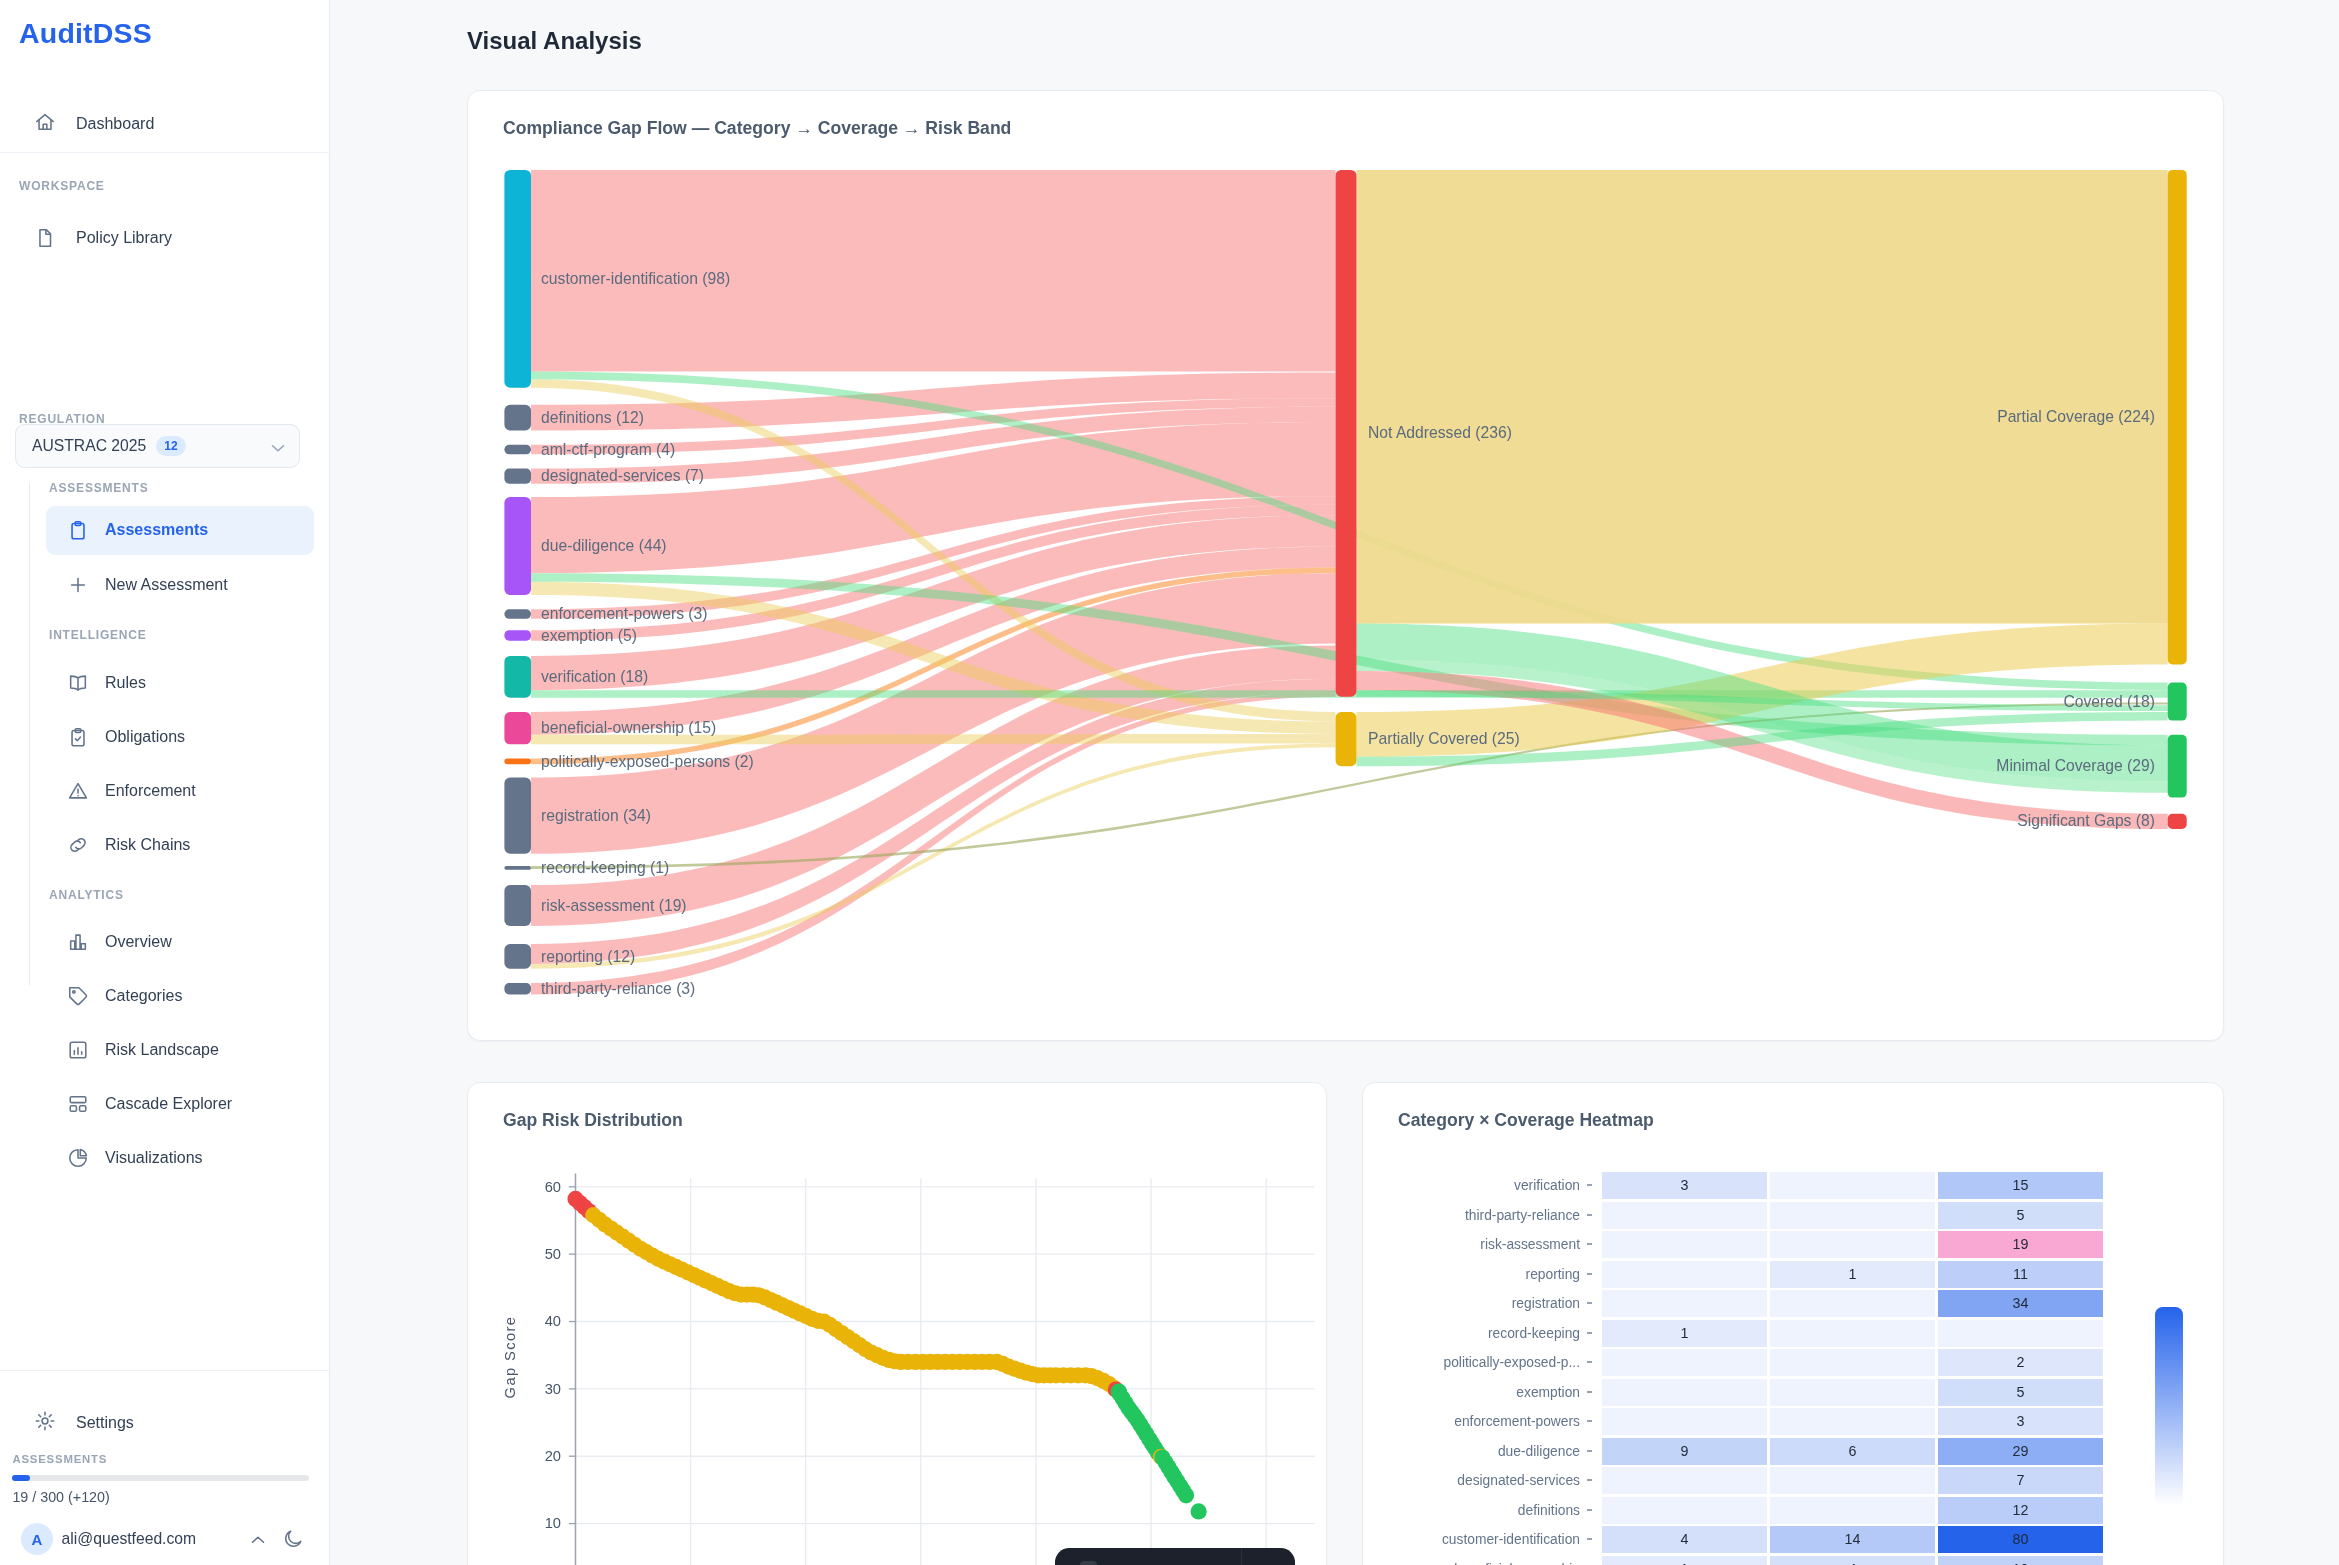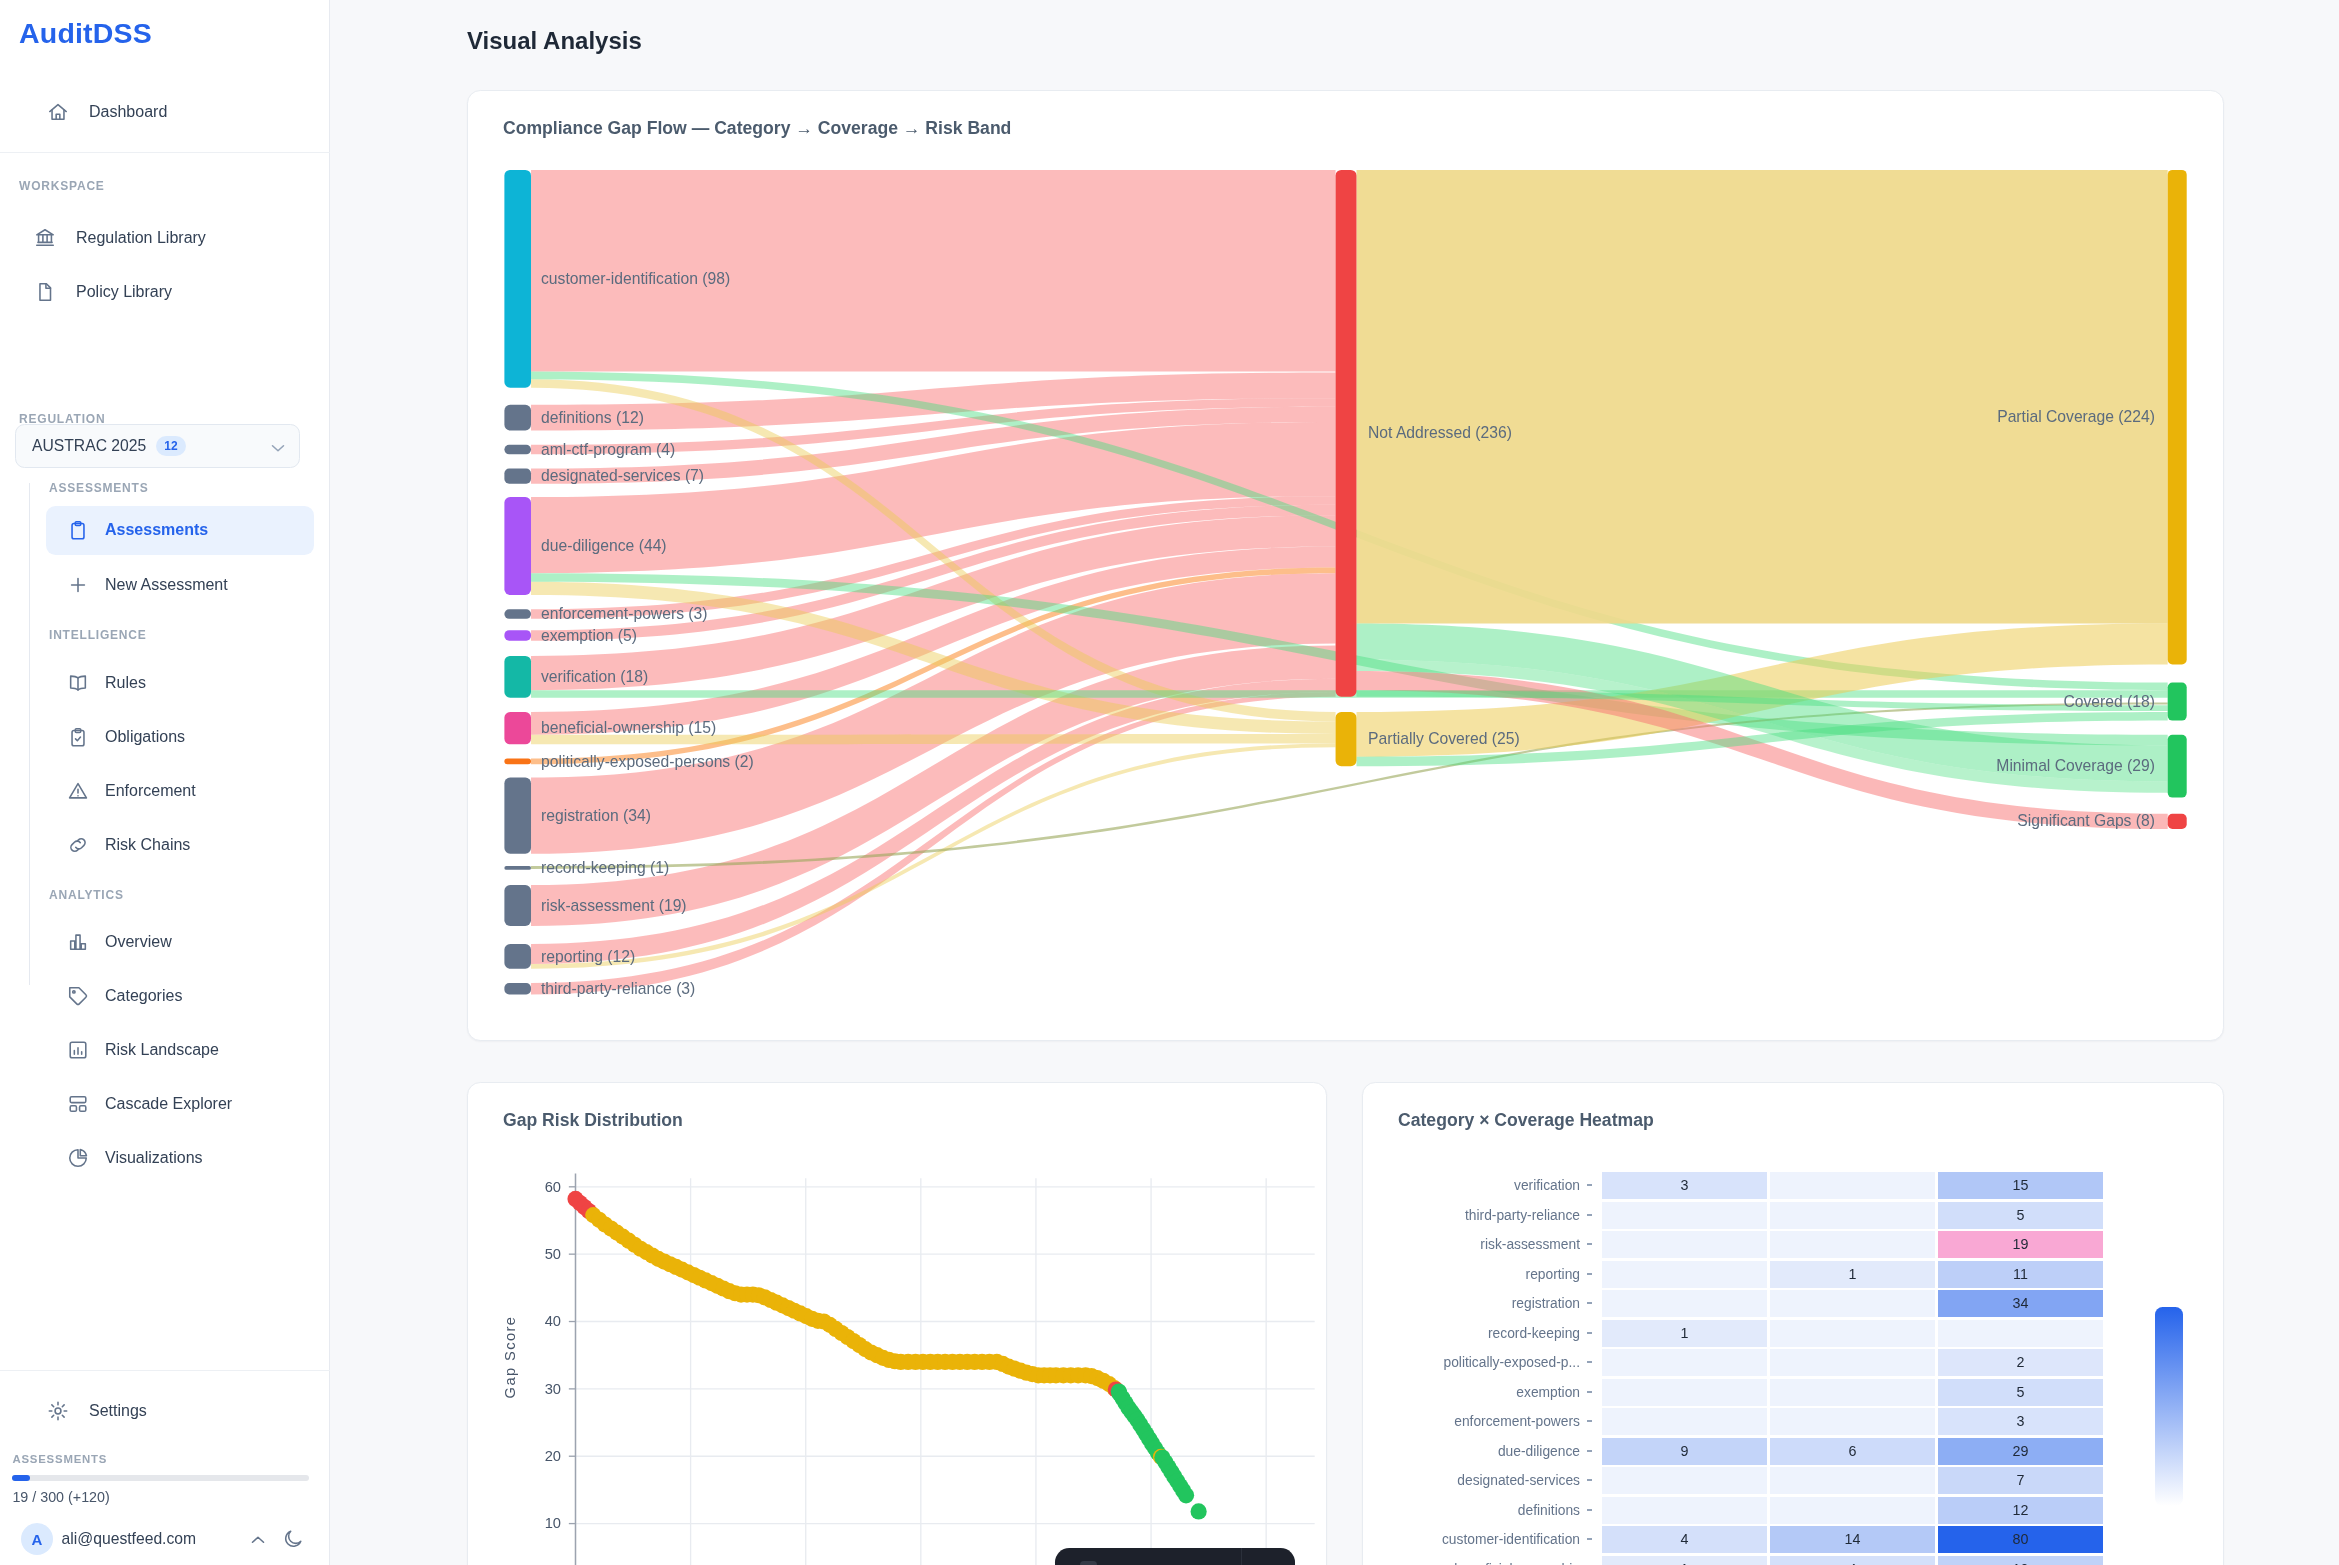--- a/index.html
+++ b/index.html
@@ -2,21 +2,21 @@
 <html style="font-size:15px"><head>
 <meta charset="utf-8">
 <style>
   html,body{margin:0;padding:0;width:2340px;height:1566px;overflow:hidden;
     background:#f7f8fa;font-family:"Liberation Sans",sans-serif;color:#334155;}
   *{box-sizing:border-box;}
   
   .sidebar{position:absolute;left:0;top:0;width:330px;height:1566px;background:#ffffff;
     border-right:1px solid #e7eaf0;}
   .logo{position:absolute;left:19px;top:17px;font-size:28.5px;font-weight:bold;color:#2563eb;letter-spacing:0.2px;}
-  .nav-row{position:absolute;left:13px;width:274px;height:42px;display:flex;align-items:center;cursor:pointer;}
+  .nav-row{position:absolute;left:0;width:274px;height:42px;display:flex;align-items:flex-end;cursor:pointer;}
   .nav-row .nicon{width:23px;height:23px;margin-left:34px;color:#64748b;flex:0 0 auto;display:flex;align-items:center;}
   .nav-row .nlabel{margin-left:19px;font-size:16px;color:#334155;}
   .divider{position:absolute;left:0;width:330px;border-top:1px solid #edf0f4;}
   .sec-label{position:absolute;left:19px;font-size:12px;font-weight:bold;color:#9aa6b5;letter-spacing:0.8px;}
   .nav-list .nav-item{height:54px;display:flex;align-items:center;cursor:pointer;}
   .nav-list .nicon{width:23px;height:23px;margin-left:34px;color:#64748b;display:flex;align-items:center;}
   .nav-list .nlabel{margin-left:19px;font-size:16px;color:#334155;}
   .tree-list .nicon{margin-left:21px;}
   .tree-list .nlabel{margin-left:15px;}
   .select-box{position:absolute;left:15px;top:424px;width:285px;height:44px;background:#f8fafc;
@@ -83,30 +83,20 @@
           <path d="M5.5 9.8V20h13V9.8"></path>
           <path d="M10 20v-5.5h4V20"></path>
         </svg>
       </span>
     <span class="nlabel">Dashboard</span>
   </div>
 
   <div class="divider" style="top:152px;"></div>
   <div class="sec-label" style="top:179px;">WORKSPACE</div>
   <div class="nav-list" id="workspace-list" style="position:absolute;left:0;top:211px;width:330px;">
-      <div class="nav-item">
-        <span class="nicon">
-          <svg viewBox="0 0 24 24" width="22" height="22" fill="none" stroke="currentColor" stroke-width="1.7" stroke-linecap="round" stroke-linejoin="round">
-            <path d="M12 3 3 8.5h18z"></path>
-            <path d="M5 8.5V16M9.7 8.5V16M14.3 8.5V16M19 8.5V16"></path>
-            <path d="M3 20h18M4.3 16.8h15.4"></path>
-          </svg>
-        </span>
-        <span class="nlabel">Regulation Library</span>
-      </div>
       <div class="nav-item">
         <span class="nicon">
           <svg viewBox="0 0 24 24" width="22" height="22" fill="none" stroke="currentColor" stroke-width="1.7" stroke-linecap="round" stroke-linejoin="round">
             <path d="M6.5 3h7L18 7.5V21H6.5z"></path>
             <path d="M13 3v5h5"></path>
           </svg>
         </span>
         <span class="nlabel">Policy Library</span>
       </div>
     </div>

